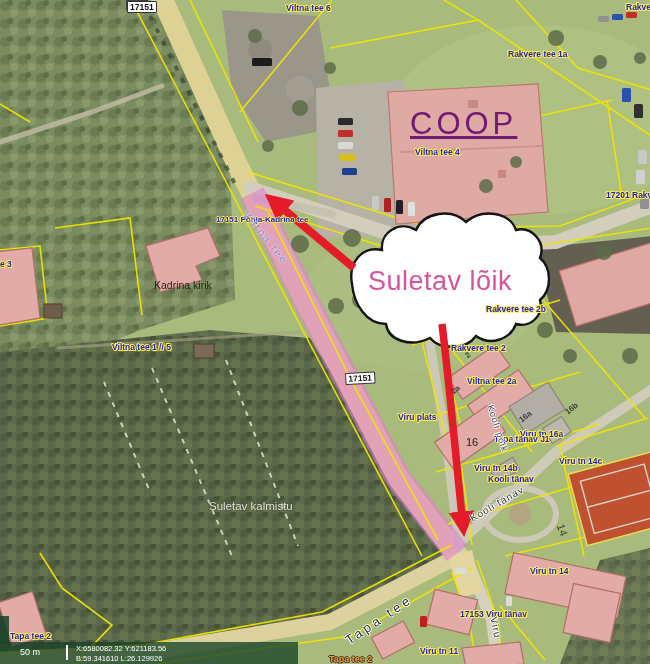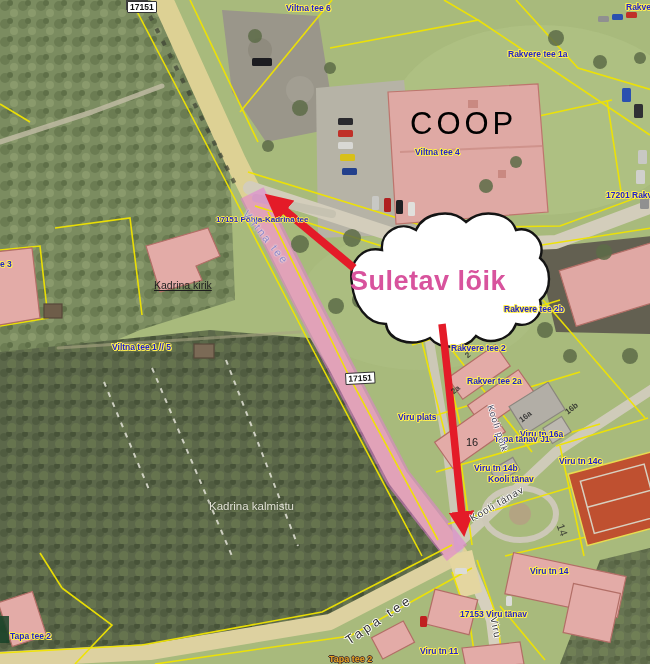--- a/index.html
+++ b/index.html
@@ -9,36 +9,36 @@
   .lbl{position:absolute;white-space:nowrap;line-height:1.1;transform-origin:left top;}
   .addr{font-size:8.5px;font-weight:bold;color:#2222cc;
         text-shadow:1px 0 0 #ffef50,-1px 0 0 #ffef50,0 1px 0 #ffef50,0 -1px 0 #ffef50,
                     1px 1px 0 #ffef50,-1px -1px 0 #ffef50;}
   .addr-sm{font-size:8px;font-weight:bold;color:#2222cc;
         text-shadow:1px 0 0 #ffef50,-1px 0 0 #ffef50,0 1px 0 #ffef50,0 -1px 0 #ffef50;}
   .addr-orange{font-size:9px;font-weight:bold;color:#e8a420;
         text-shadow:1px 0 0 #433,-1px 0 0 #433,0 1px 0 #433,0 -1px 0 #433;}
   .roadnum{font-size:8.5px;font-weight:bold;color:#111;background:#fff;
         border:1px solid #333;border-radius:1px;padding:0 2px;line-height:10px;}
-  .black{font-size:10.5px;color:#1e1e1e;text-decoration:underline;}
+  .black{font-size:10.5px;color:#1e1e1e;}
   .num{font-size:11px;color:#1e1e1e;}
   .white{font-size:11.5px;color:#e2e2d6;text-shadow:0 0 2px rgba(35,45,28,.9);}
   .parcel{font-size:8px;font-weight:bold;color:#2a2a2a;opacity:.85;}
   .parcel-lg{font-size:11px;color:#2a2a2a;opacity:.8;}
   .street-onroad{font-size:11px;color:#8f85c8;letter-spacing:2px;
         text-shadow:0 0 2px #eee,0 0 2px #eee;}
   .street-sm{font-size:9px;color:#44445c;letter-spacing:1px;
         text-shadow:1px 0 #fff,-1px 0 #fff,0 1px #fff,0 -1px #fff;}
   .street-md{font-size:10px;color:#3a3a3a;letter-spacing:1px;
         text-shadow:1px 0 #fff,-1px 0 #fff,0 1px #fff,0 -1px #fff;}
   .street-lg{font-size:13px;color:#2e2e2e;letter-spacing:3.5px;font-weight:500;
         text-shadow:1px 0 #fff,-1px 0 #fff,0 1px #fff,0 -1px #fff;}
-  .coop{font-size:31px;color:#000000;letter-spacing:4px;font-weight:400;}
-  .cloud-label{position:absolute;left:350px;top:266px;width:180px;text-align:left;
-        font-size:27px;font-weight:700;color:#d8539d;letter-spacing:.5px;}
+  .coop{font-size:31px;color:#701a75;letter-spacing:4px;font-weight:400;text-decoration:underline;}
+  .cloud-label{position:absolute;left:350px;top:266px;width:180px;text-align:center;
+        font-size:27px;font-weight:400;color:#d8539d;letter-spacing:.5px;}
   .statusbar{position:absolute;left:0;top:642px;width:298px;height:22px;
         background:rgba(23,66,40,.78);color:#fff;}
   .scale-label{position:absolute;left:20px;top:5px;font-size:9px;}
   .scale-tick{position:absolute;left:66px;top:3px;width:2px;height:15px;background:#fff;}
   .coords{position:absolute;left:76px;top:2px;font-size:7.5px;line-height:9.5px;}
   .corner-chip{position:absolute;left:0;top:616px;width:9px;height:27px;
         background:rgba(23,66,40,.85);}
 </style>
 </head>
 <body>
@@ -253,31 +253,31 @@
       <div class="lbl addr" style="left: 286px; top: 4px;">Viltna tee 6</div>
       <div class="lbl addr" style="left: 626px; top: 3px;">Rakver</div>
       <div class="lbl addr" style="left: 508px; top: 50px;">Rakvere tee 1a</div>
       <div class="lbl coop" style="left: 410px; top: 107px;">COOP</div>
       <div class="lbl addr" style="left: 387px; top: 148px; padding-left: 28px;">Viltna tee 4</div>
       <div class="lbl addr" style="left: 606px; top: 191px;">17201 Rakv</div>
       <div class="lbl addr-sm" style="left: 216px; top: 216px;">17151 Põhja-Kadrina tee</div>
       <div class="lbl addr" style="left: 0px; top: 260px;">e 3</div>
       <div class="lbl black" style="left: 154px; top: 280px;">Kadrina kirik</div>
       <div class="lbl addr" style="left: 112px; top: 343px;">Viltna tee 1 // 5</div>
-      <div class="lbl addr" style="left: 504px; top: 305px;">Rakvere tee 2b</div>
+      <div class="lbl addr" style="left: 486px; top: 305px;">Rakvere tee 2b</div>
       <div class="lbl addr" style="left: 451px; top: 344px;">Rakvere tee 2</div>
-      <div class="lbl addr" style="left: 467px; top: 377px;">Rakver tee 2a</div>
+      <div class="lbl addr" style="left: 467px; top: 377px;">Viltna tee 2a</div>
       <div class="lbl addr" style="left: 520px; top: 406px; margin-top: 24px;">Viru tn 16a</div>
       <div class="lbl addr" style="left: 398px; top: 413px;">Viru plats</div>
       <div class="lbl num" style="left: 466px; top: 436px;">16</div>
       <div class="lbl addr" style="left: 494px; top: 435px;">Tapa tänav J1</div>
       <div class="lbl addr" style="left: 474px; top: 464px;">Viru tn 14b</div>
       <div class="lbl addr" style="left: 488px; top: 475px;">Kooli tänav</div>
       <div class="lbl addr" style="left: 559px; top: 457px; text-align: center;">Viru tn 14c</div>
-      <div class="lbl white" style="left: 209px; top: 500px;">Kadrina kalmistu</div>
+      <div class="lbl white" style="left: 209px; top: 500px;">Suletav kalmistu</div>
       <div class="lbl addr" style="left: 530px; top: 567px;">Viru tn 14</div>
       <div class="lbl addr" style="left: 460px; top: 610px;">17153 Viru tänav</div>
       <div class="lbl addr" style="left: 420px; top: 635px; margin-top: 12px;">Viru tn 11</div>
       <div class="lbl addr" style="left: 10px; top: 632px;">Tapa tee 2</div>
       <div class="lbl addr-orange" style="left: 329px; top: 655px;">Tapa tee 2</div>
       <div class="lbl roadnum" style="left: 345px; top: 373px; transform: rotate(-3deg);">17151</div>
       <div class="lbl street-onroad" style="left: 250px; top: 208px; transform: rotate(51deg);">Viltna tee</div>
       <div class="lbl street-sm" style="left: 494px; top: 404px; transform: rotate(72deg);">Kooli põik</div>
       <div class="lbl street-md" style="left: 468px; top: 514px; transform: rotate(-30deg);">Kooli tänav</div>
       <div class="lbl street-lg" style="left: 343px; top: 636px; transform: rotate(-34deg);">Tapa tee</div>
@@ -286,14 +286,22 @@
       <div class="lbl parcel" style="left: 450px; top: 390px; transform: rotate(-40deg);">2a</div>
       <div class="lbl parcel" style="left: 518px; top: 418px; transform: rotate(-38deg);">16a</div>
       <div class="lbl parcel" style="left: 564px; top: 410px; transform: rotate(-38deg);">16b</div>
       <div class="lbl parcel-lg" style="left: 566px; top: 522px; transform: rotate(70deg);">14</div>
     </div>
 
 <div class="cloud-label">Suletav lõik</div>
 
 <div class="corner-chip"></div>
 
-
+<div class="statusbar">
+  <span class="scale-label">50 m</span>
+  <div class="scale-tick"></div>
+  <div class="coords">
+    <div>X:6580082.32 Y:621183.56</div>
+    <div>B:59.341610 L:26.129926</div>
+  </div>
 </div>
 
+</div>
+
 </body></html>

